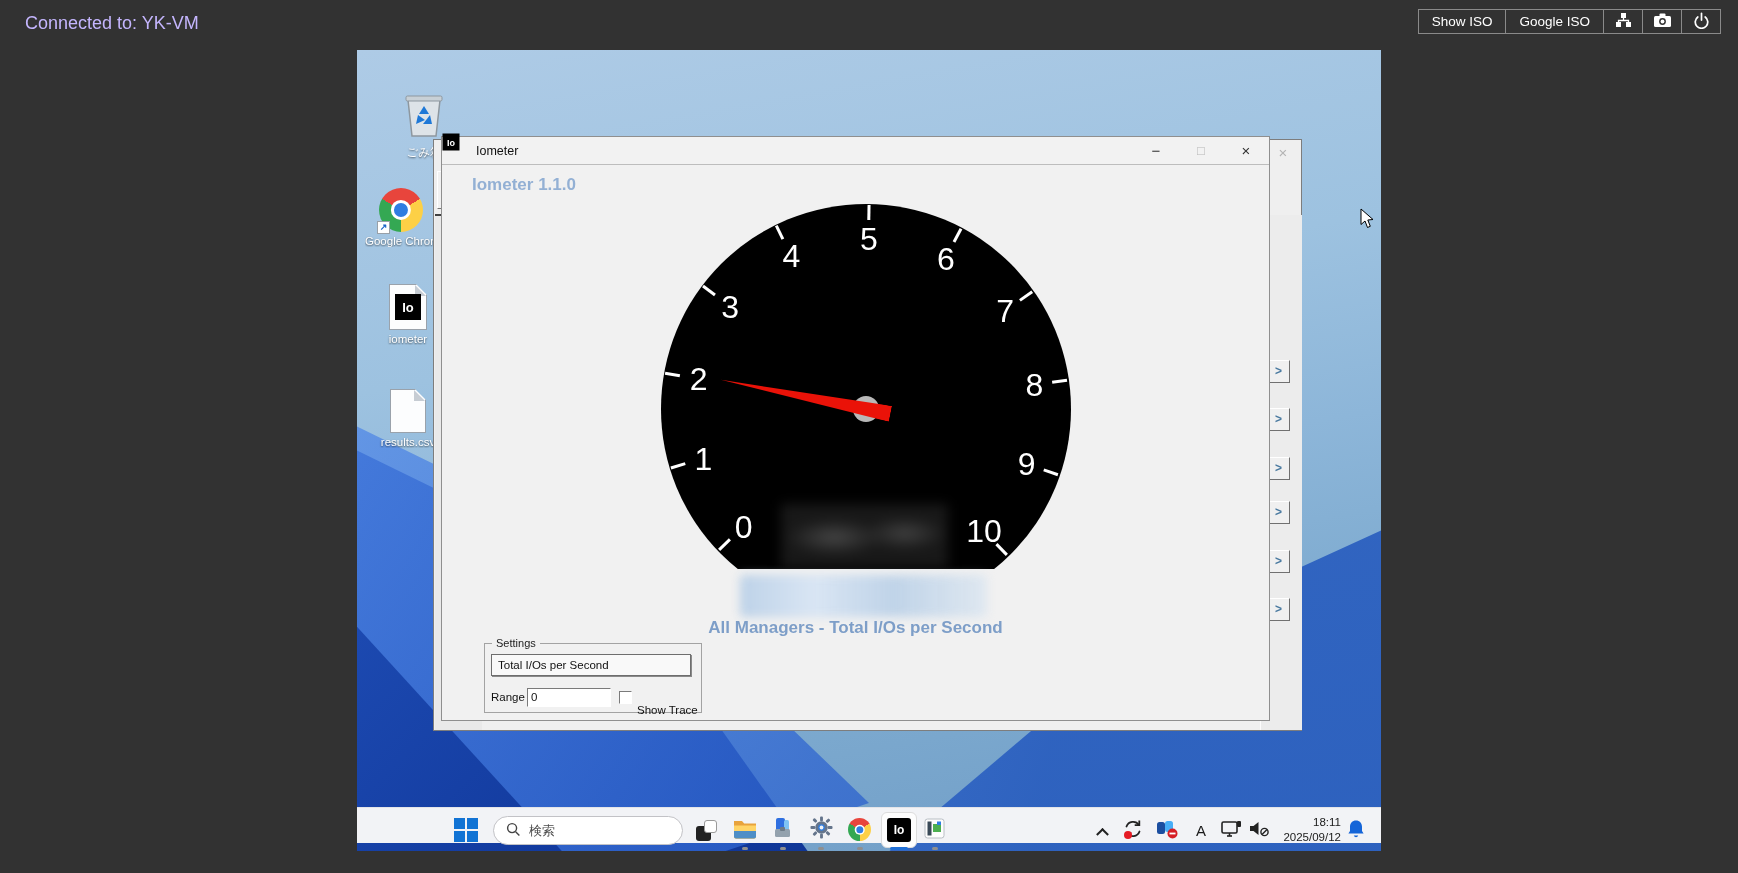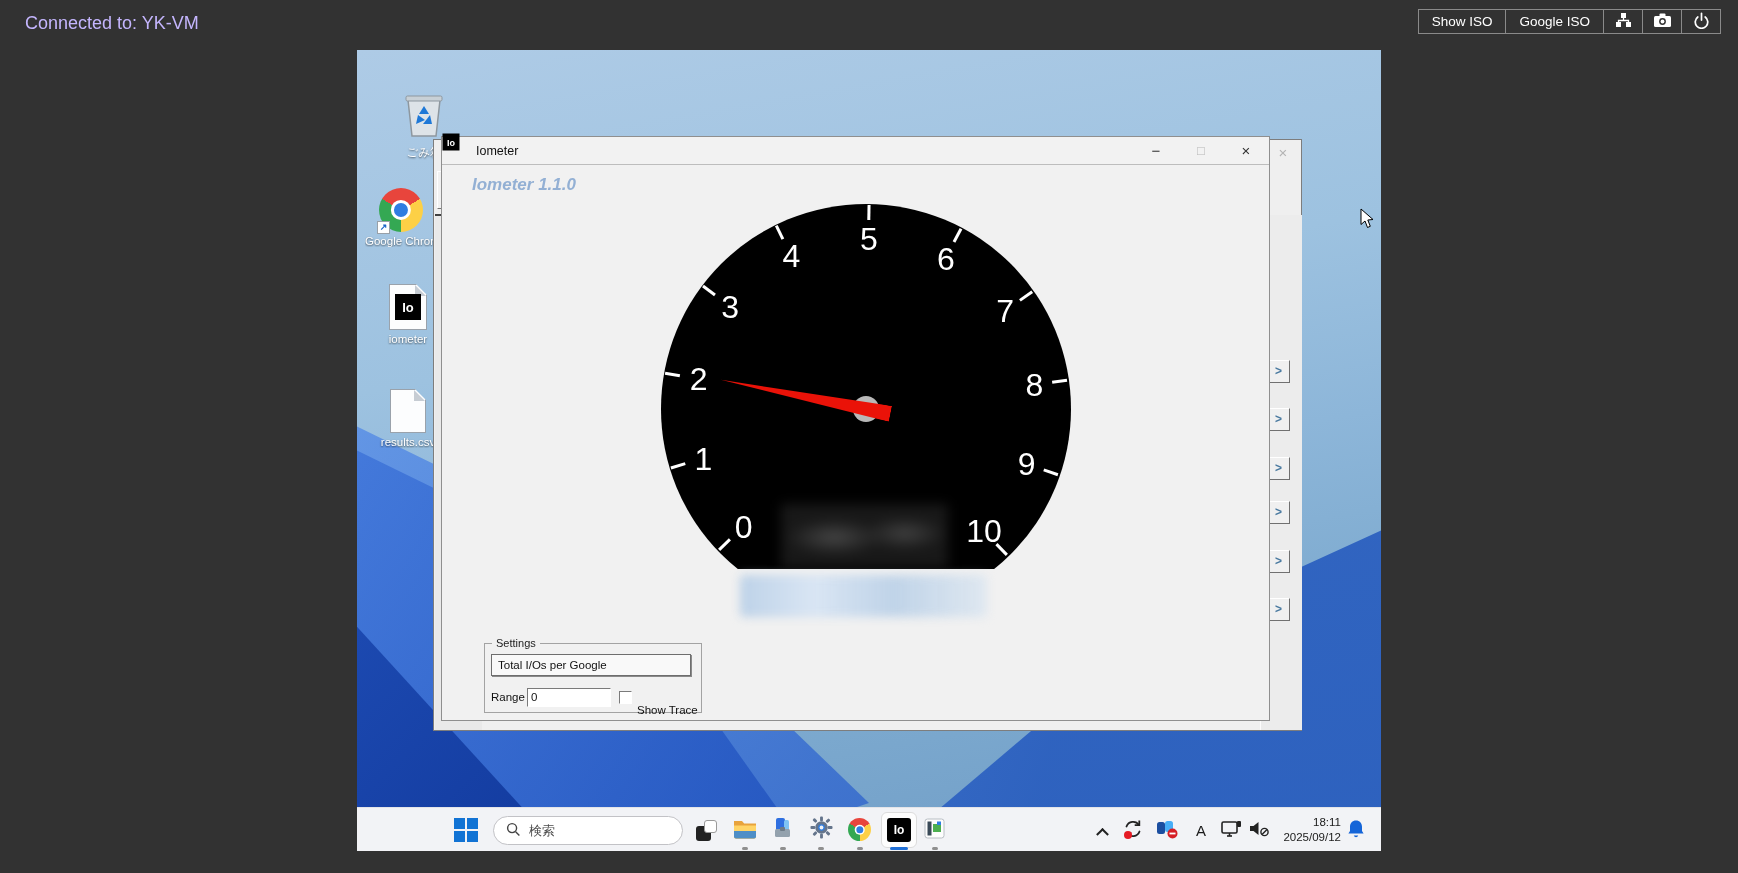--- a/index.html
+++ b/index.html
@@ -58,21 +58,21 @@
           text-align:center; line-height:21px; }
 
   .dialog { position:absolute; left:84px; top:86px; width:829px; height:585px; background:#f1f1f1;
             border:1px solid #8f8f8f; z-index:20; }
   .dlg-title { position:absolute; left:0; top:0; width:100%; height:28px; background:#f2f2f2; border-bottom:1px solid #bdbdbd; }
   .dlg-ico { position:absolute; left:9px; top:5px; width:17px; height:17px; font-size:9px; }
   .dlg-name { position:absolute; left:34px; top:7px; font-size:12.5px; color:#111; }
   .capbtn { position:absolute; top:2px; width:30px; height:24px; text-align:center; line-height:24px; font-size:15px; color:#333; }
   .cap-min { left:699px; } .cap-max { left:744px; color:#b8b8b8; font-size:13px;} .cap-close { left:789px; }
 
-  .version { position:absolute; left:30px; top:38px; font-style:italic; font-weight:bold; font-size:17px; color:#93b0d4; }
+  .version { position:absolute; left:30px; top:38px; font-weight:bold; font-size:17px; color:#93b0d4; }
 
   
   .gauge-wrap { position:absolute; left:219px; top:67px; width:410px; height:365px; overflow:hidden; }
   .gauge-face { position:absolute; left:0; top:0; width:410px; height:410px; border-radius:50%; background:#000; }
   .g-num { position:absolute; transform:translate(-50%,-50%); color:#fff; font-size:32px; z-index:3; }
   .g-tick { position:absolute; left:197px; top:203px; width:15px; height:3px; background:#fff; z-index:2; }
   .g-hub { position:absolute; left:192px; top:192px; width:26px; height:26px; border-radius:50%; background:#b8b8b8; z-index:4; }
   .g-needle { position:absolute; left:180px; top:197px; width:173px; height:16px; background:#ea1208;
               clip-path:polygon(0 0, 0 100%, 100% 50%); transform-origin:25px 50%; z-index:5; }
   .g-blur { position:absolute; left:120px; top:300px; width:167px; height:64px; z-index:6;
@@ -95,21 +95,21 @@
                  border:1px solid; border-color:#7a7a7a #fff #fff #7a7a7a; font-size:11.5px; padding-left:3px; line-height:17px; color:#111;}
   .chk { position:absolute; left:134px; top:47px; width:13px; height:13px; background:#fff;
          border:1px solid; border-color:#7a7a7a #fff #fff #7a7a7a; }
   .cbtn { position:absolute; top:18px; height:26px; background:#f2f2f2; border:1px solid #8a8a8a;
           box-shadow:inset 1px 1px 0 #fff, 1px 1px 0 #777; font-size:12px; text-align:center; line-height:24px; }
   .cbtn.disabled { color:#a2a2a2; }
   .btn-next { left:14px; width:78px; }
   .btn-stop { left:104px; width:74px; color:#111; border-color:#555; }
 
   
-  .taskbar { position:absolute; left:0; top:757px; width:1024px; height:44px; background:#f2f3f6;
+  .taskbar { position:absolute; left:0; top:757px; width:1024px; height:36px; background:#f2f3f6;
              border-top:1px solid #e3e4e8; z-index:50; }
   .tb { position:absolute; display:flex; align-items:center; justify-content:center; }
   .search-pill { left:136px; top:8px; width:190px; height:29px; background:#fff; border:1px solid #c2c2c6;
                  border-radius:15px; justify-content:flex-start; padding-left:12px; gap:8px; font-size:13px; color:#4a4a4a; }
   .start-grid { display:grid; grid-template-columns:11px 11px; grid-template-rows:11px 11px; gap:2px; }
   .start-grid i { background:#1273d4; }
   .appdot { position:absolute; top:39px; width:6px; height:3px; border-radius:2px; background:#8f8f8f; }
   .io-tile { left:524px; top:4px; width:36px; height:36px; background:#fdfdfd; border:1px solid #dcdcdc; border-radius:6px; }
   .io-underline { position:absolute; left:533px; top:39px; width:18px; height:3px; border-radius:2px; background:#1f6fd6; }
   .tv-back { width:15px; height:15px; background:#222; border-radius:3px; position:absolute; left:0; bottom:0; }
@@ -261,24 +261,25 @@
         <i class="g-tick" style="transform: rotate(-35deg) translateX(196px);"></i>
         <span class="g-num" style="left: 373.346px; top: 181.341px;">8</span>
         <i class="g-tick" style="transform: rotate(-8deg) translateX(196px);"></i>
         <span class="g-num" style="left: 365.738px; top: 260.347px;">9</span>
         <i class="g-tick" style="transform: rotate(19deg) translateX(196px);"></i>
         <span class="g-num" style="left: 323.092px; top: 327.288px;">10</span>
         <i class="g-tick" style="transform: rotate(46deg) translateX(196px);"></i>
       </div>
 
     <div class="blur-line"></div>
+    <div class="dial-caption">All Managers - Total I/Os per Second</div>
 
     <div class="grp" style="left:42px; top:506px; width:218px; height:70px;">
       <span class="grp-legend">Settings</span>
-      <button class="metric-btn">Total I/Os per Google</button>
+      <button class="metric-btn">Total I/Os per Second</button>
       <span class="mini-label" style="left:6px; top:47px;">Range</span>
       <div class="range-input">0</div>
       <span class="chk"></span>
       <span class="mini-label" style="left:152px; top:60px;">Show Trace</span>
     </div>
 
   </div>
 
   <div class="taskbar">
     <div class="tb" style="left:96px; top:9px; width:26px; height:26px;">

